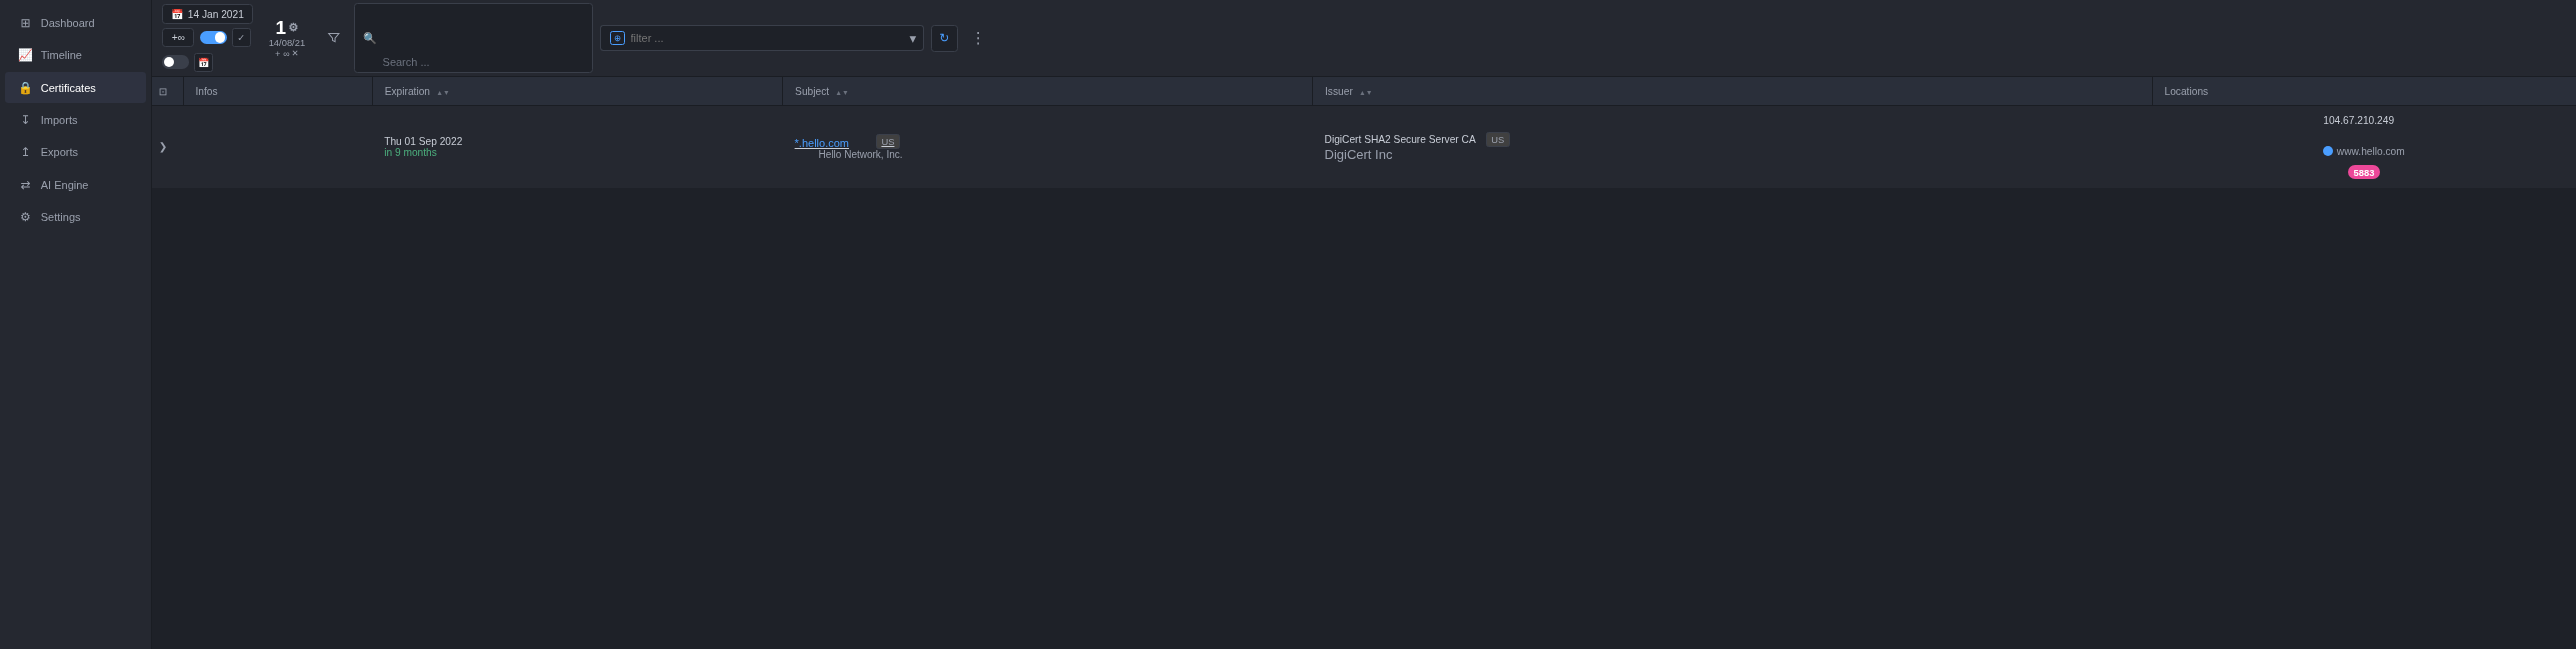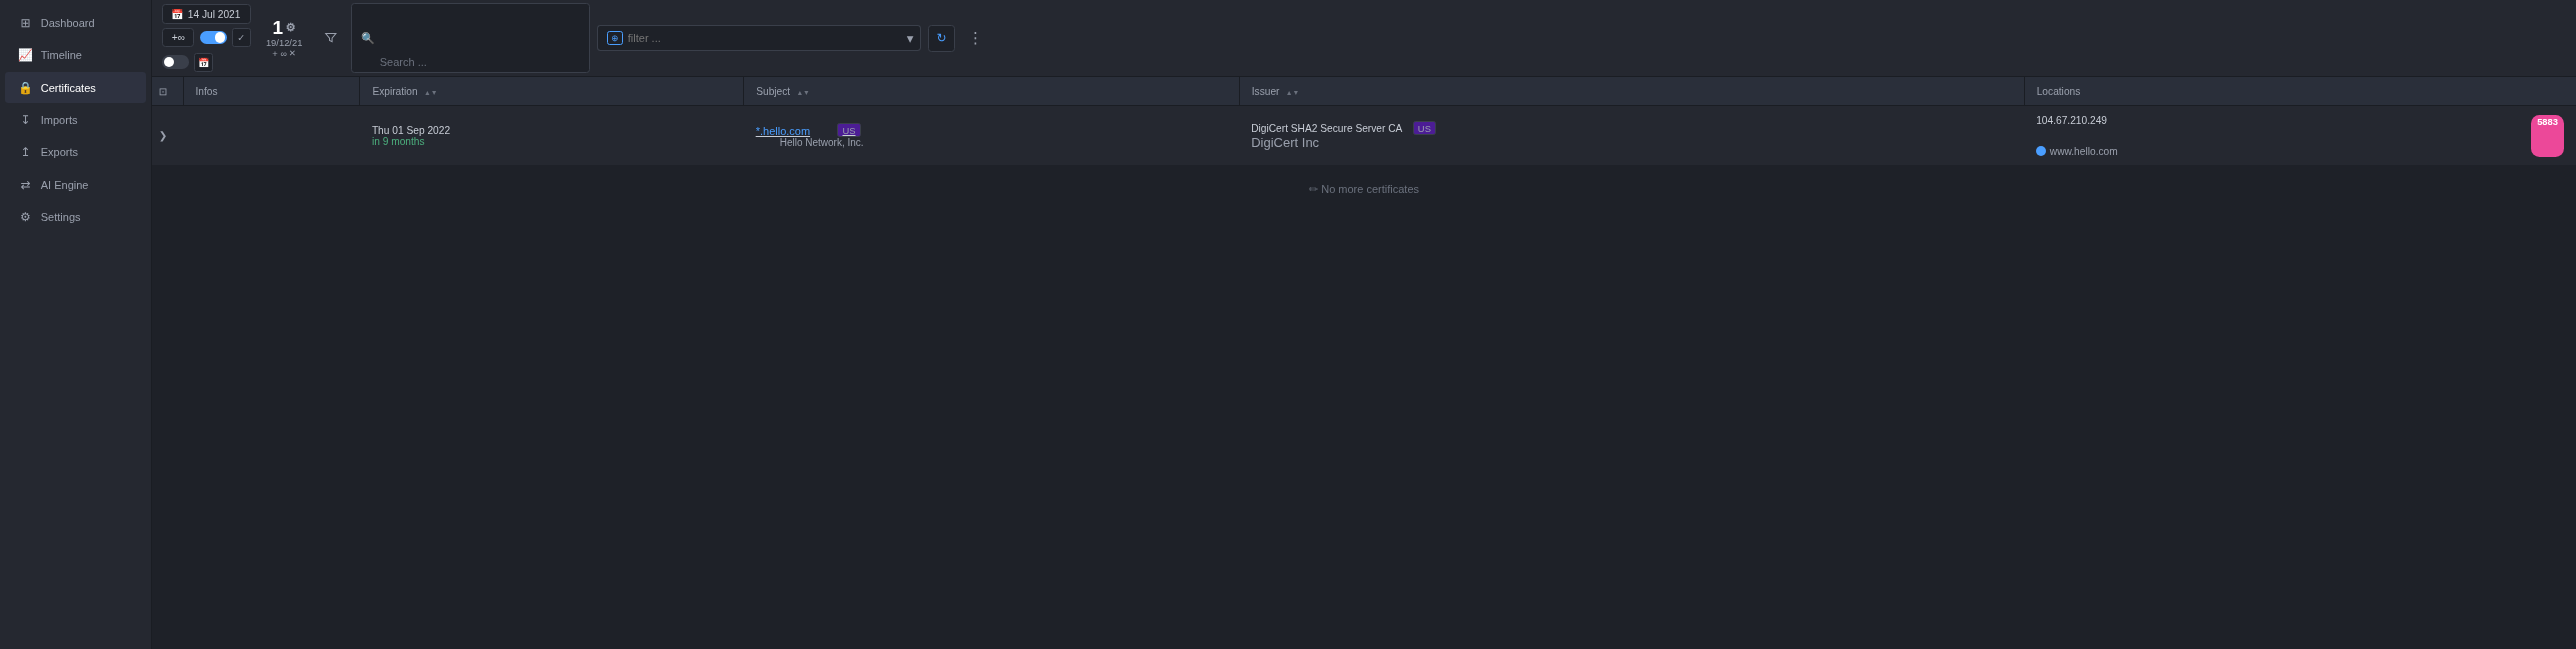--- a/index.html
+++ b/index.html
@@ -335,21 +335,21 @@
     }
 
     .expiry-date { color: #c8cdd6; font-size: 10.2px; }
     .expiry-months { color: #4caf7d; font-size: 10.2px; }
 
     .subject-name { color: #4a9eff; font-weight: 500; font-size: 11px; }
     .subject-org { color: #9aa0ad; font-size: 10px; margin-left: 24px; }
 
     .country-badge {
       display: inline-block;
-      background: #4c1d95;
+      background: #404040;
       border: 0.9px solid #3a3f4a;
       color: #9aa0ad;
       border-radius: 2.6px;
       padding: 0.9px 4.3px;
       font-size: 9.4px;
       margin-left: 5.1px;
     }
 
     .issuer-name { color: #c8cdd6; font-size: 10.2px; }
     .issuer-org { color: #9aa0ad; font-size: 13px; }
@@ -430,41 +430,41 @@
   </div>
 </nav>
 
 <div class="main">
 
   <div class="toolbar">
 
     <div class="toolbar-left">
       <button class="date-btn">
         <span>📅</span>
-        <span>14 Jul 2021</span>
+        <span>14 Jan 2021</span>
       </button>
       <div class="toggle-row">
         <button class="date-btn">
           <span>+∞</span>
         </button>
         <div class="toggle"></div>
         <div class="cal-icon">✓</div>
       </div>
       <div class="toggle-row" style="margin-top:1.7px;">
         <div class="toggle toggle-off" style="width:27px; height:13.6px;"></div>
         <div class="cal-icon">📅</div>
       </div>
     </div>
 
     <div class="counter-block">
       <div class="counter-number">
         <span>1</span>
         <span style="font-size:11px; color:#9aa0ad;">⚙</span>
       </div>
-      <div class="counter-date">19/12/21</div>
+      <div class="counter-date">14/08/21</div>
       <div class="counter-plus">
         <span>+ ∞</span>
         <span style="font-size:8.5px; cursor:pointer;">✕</span>
       </div>
     </div>
 
     <button class="filter-icon-btn">
       <svg width="13.6" height="13.6" viewBox="0 0 16 16" fill="none" xmlns="http://www.w3.org/2000/svg">
         <path d="M2 3h12l-4.5 5.5v4l-3-1.5V8.5L2 3z" stroke="#9aa0ad" stroke-width="1.2" fill="none"></path>
       </svg>
@@ -540,35 +540,30 @@
             <div class="subject-org">Hello Network, Inc.</div>
           </td>
           <td>
             <div style="display:flex; align-items:center; gap:5.1px;">
               <div class="issuer-name">DigiCert SHA2 Secure Server CA</div>
               <span class="country-badge">US</span>
             </div>
             <div class="issuer-org">DigiCert Inc</div>
           </td>
           <td>
-            <div style="display:flex; justify-content:space-between; gap: 8.5px;">
+            <div style="display:flex; align-items:center; justify-content:space-between; gap: 8.5px; flex-direction: column;">
               <div>
                 <div class="location-ip">104.67.210.249</div>
                 <div class="location-domain">
                   <div class="globe-icon-small"></div>
                   <span>www.hello.com</span>
                 </div>
               </div>
               <span class="badge-5883">5883</span>
             </div>
           </td>
         </tr>
-        <tr class="no-more-row">
-          <td colspan="6">
-            <span>✏ No more certificates</span>
-          </td>
-        </tr>
       </tbody>
     </table>
   </div>
 
 </div>
 
 
 </body></html>

